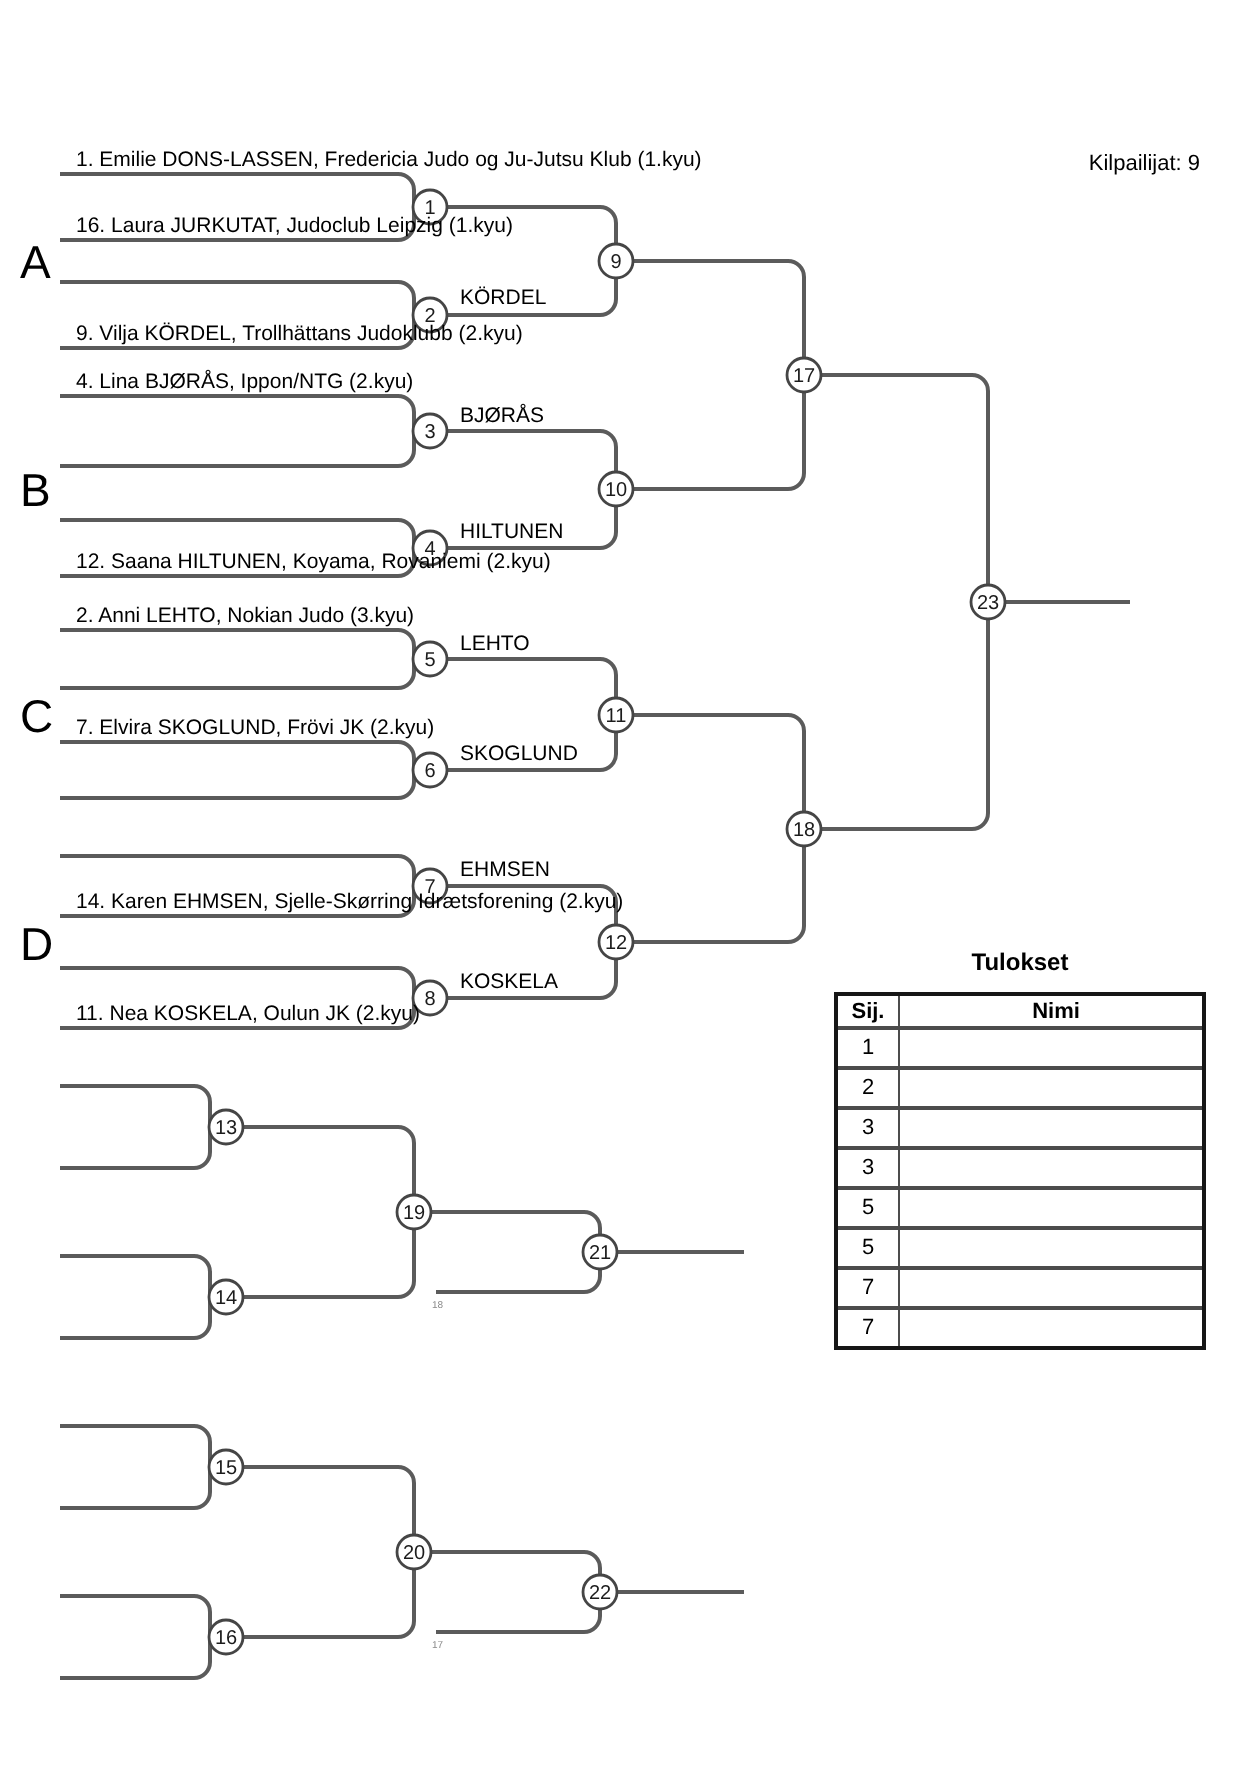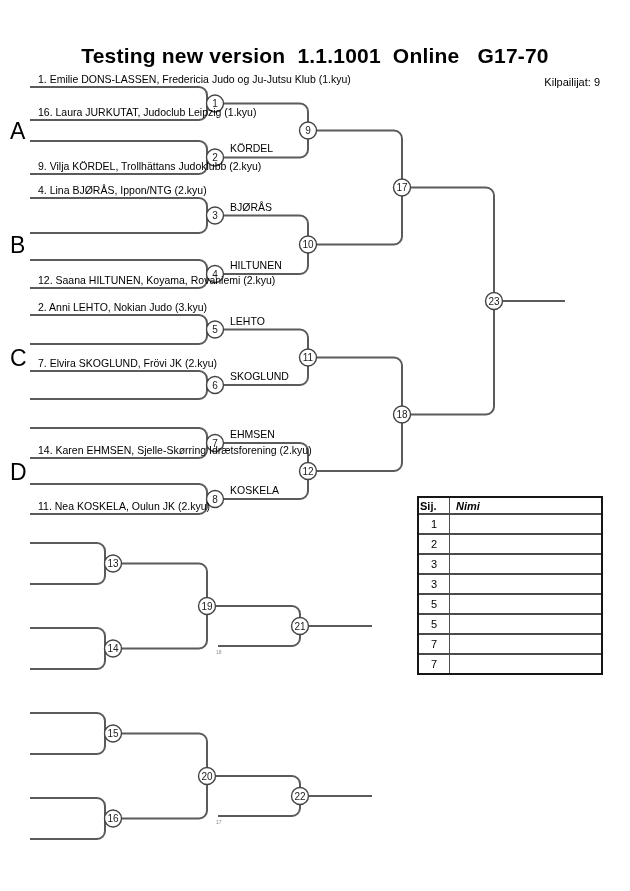--- a/index.html
+++ b/index.html
@@ -14,33 +14,32 @@
   .mn{font-size:10px;fill:#1c1c1c;text-anchor:middle;font-family:"Liberation Sans",sans-serif;}
   .et{font-size:10.5px;fill:#000;font-family:"Liberation Sans",sans-serif;}
   .wn{font-size:10.5px;fill:#000;font-family:"Liberation Sans",sans-serif;}
   .sec{font-size:23px;fill:#000;font-family:"Liberation Sans",sans-serif;}
   .tn{font-size:5px;fill:#8a8a8a;font-family:"Liberation Sans",sans-serif;}
   .tulokset-title{position:absolute;left:417px;top:474px;width:186px;text-align:center;
          font-size:12px;font-weight:bold;}
   .results-box{position:absolute;left:417px;top:496px;width:186px;box-sizing:border-box;
          border:2px solid #161616;background:#fff;}
   .results-box table{border-collapse:collapse;width:100%;table-layout:fixed;}
-  .results-box th{font-size:11px;font-weight:bold;height:13px;text-align:left;
+  .results-box th{font-size:11px;font-weight:bold;height:13px;text-align:center;
          border-bottom:2px solid #4c4c4c;}
   .results-box td{font-size:11px;height:16px;border-bottom:2px solid #4c4c4c;}
   .results-box tr:last-child td{border-bottom:none;}
   .col-sij{width:28px;text-align:center;border-right:1px solid #4c4c4c;}
-  .col-nimi{text-align:left;padding-left:6px;font-style:italic;}
+  .col-nimi{text-align:left;padding-left:6px;}
 </style>
 </head>
 <body>
 
 <div class="page">
 
-  <div class="title">Testing new version  1.1.1001  Online   G17-70</div>
   <div class="competitors">Kilpailijat: 9</div>
 
   <svg class="bracket" width="630" height="891" viewBox="0 0 630 891">
 
     <path class="bl" d="M30 87 H199 A8 8 0 0 1 207 95 V112 A8 8 0 0 1 199 120 H30"></path>
     <path class="bl" d="M30 141 H199 A8 8 0 0 1 207 149 V166 A8 8 0 0 1 199 174 H30"></path>
     <path class="bl" d="M30 198 H199 A8 8 0 0 1 207 206 V225 A8 8 0 0 1 199 233 H30"></path>
     <path class="bl" d="M30 260 H199 A8 8 0 0 1 207 268 V280 A8 8 0 0 1 199 288 H30"></path>
     <path class="bl" d="M30 315 H199 A8 8 0 0 1 207 323 V336 A8 8 0 0 1 199 344 H30"></path>
     <path class="bl" d="M30 371 H199 A8 8 0 0 1 207 379 V391 A8 8 0 0 1 199 399 H30"></path>
@@ -141,20 +140,21 @@
     <text class="wn" x="230" y="269">HILTUNEN</text>
     <text class="wn" x="230" y="325">LEHTO</text>
     <text class="wn" x="230" y="380">SKOGLUND</text>
     <text class="wn" x="230" y="438">EHMSEN</text>
     <text class="wn" x="230" y="494">KOSKELA</text>
 
     <text class="tn" x="216" y="654">18</text>
     <text class="tn" x="216" y="824">17</text>
   </svg>
 
+  <div class="tulokset-title">Tulokset</div>
 
   <div class="results-box">
     <table>
       <thead>
         <tr>
           <th class="col-sij">Sij.</th>
           <th class="col-nimi">Nimi</th>
         </tr>
       </thead>
       <tbody>

